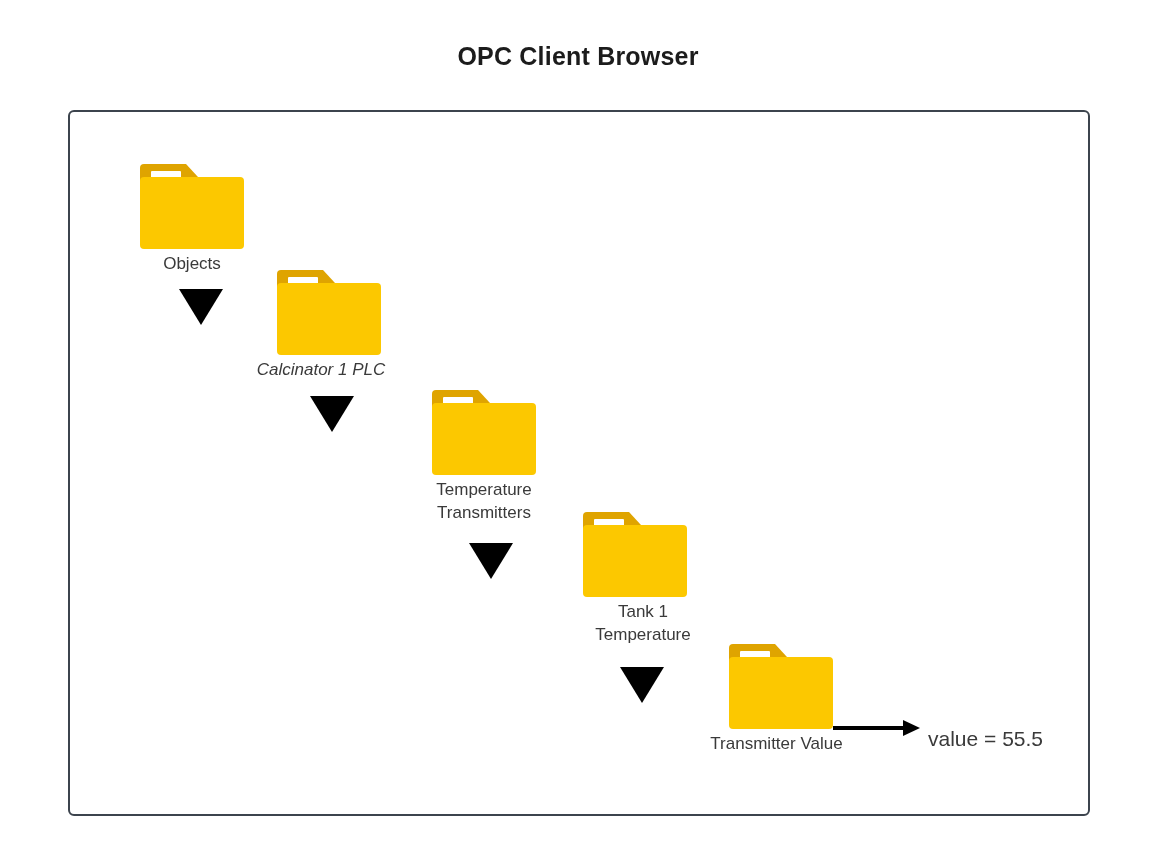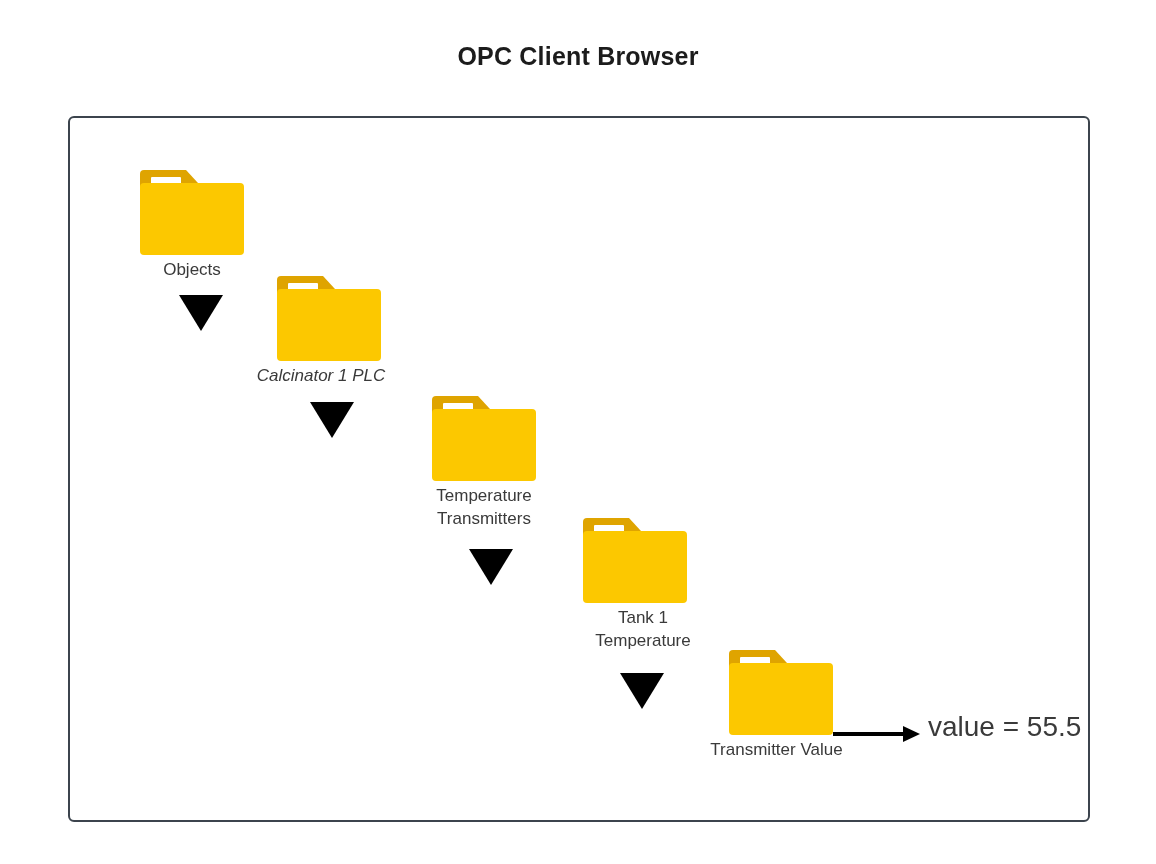--- a/index.html
+++ b/index.html
@@ -23,21 +23,21 @@
     text-align: center;
     font-size: 25px;
     font-weight: bold;
     color: #1c1c1c;
     letter-spacing: 0.2px;
   }
 
   #browser-panel {
     position: absolute;
     left: 68px;
-    top: 116px;
+    top: 110px;
     width: 1022px;
     height: 706px;
     border: 2px solid #3c444d;
     border-radius: 6px;
     box-sizing: border-box;
     background: #ffffff;
   }
 
   .tree-node {
     position: absolute;
@@ -115,22 +115,22 @@
     width: 0;
     height: 0;
     border-top: 8px solid transparent;
     border-bottom: 8px solid transparent;
     border-left: 17px solid #000000;
   }
 
   #value-readout {
     position: absolute;
     left: 928px;
-    top: 711px;
-    font-size: 28px;
+    top: 727px;
+    font-size: 21px;
     color: #3a3a3a;
     white-space: pre;
   }
 </style>
 </head>
 <body>
 
 <div id="diagram-title">OPC Client Browser</div>
 
 <div id="browser-panel">

